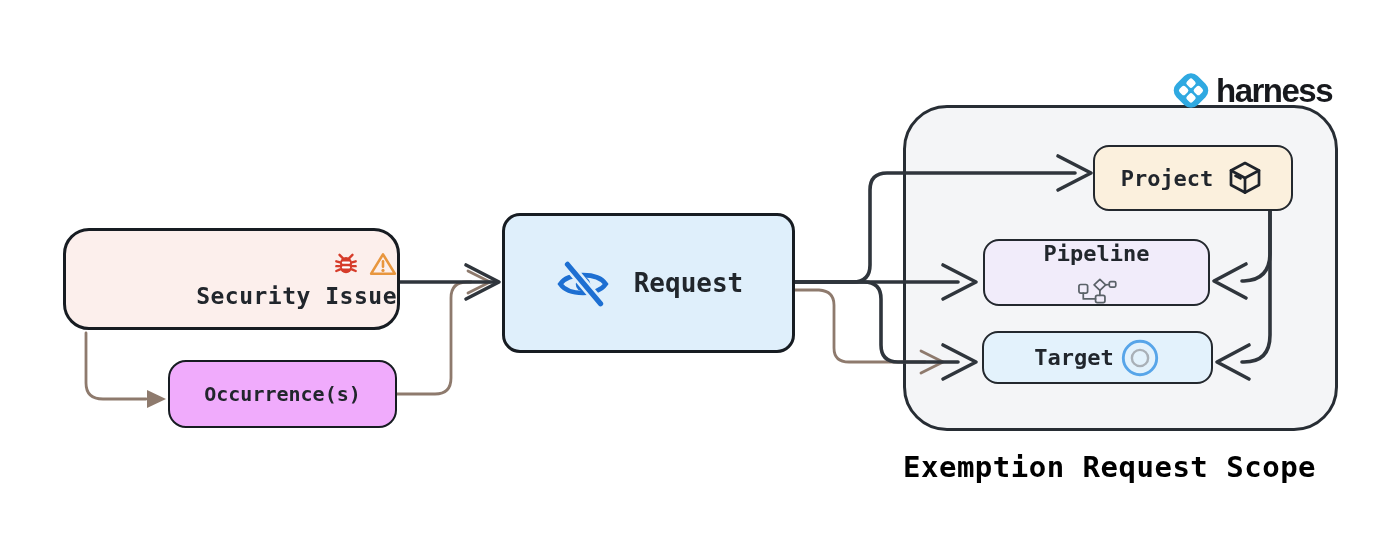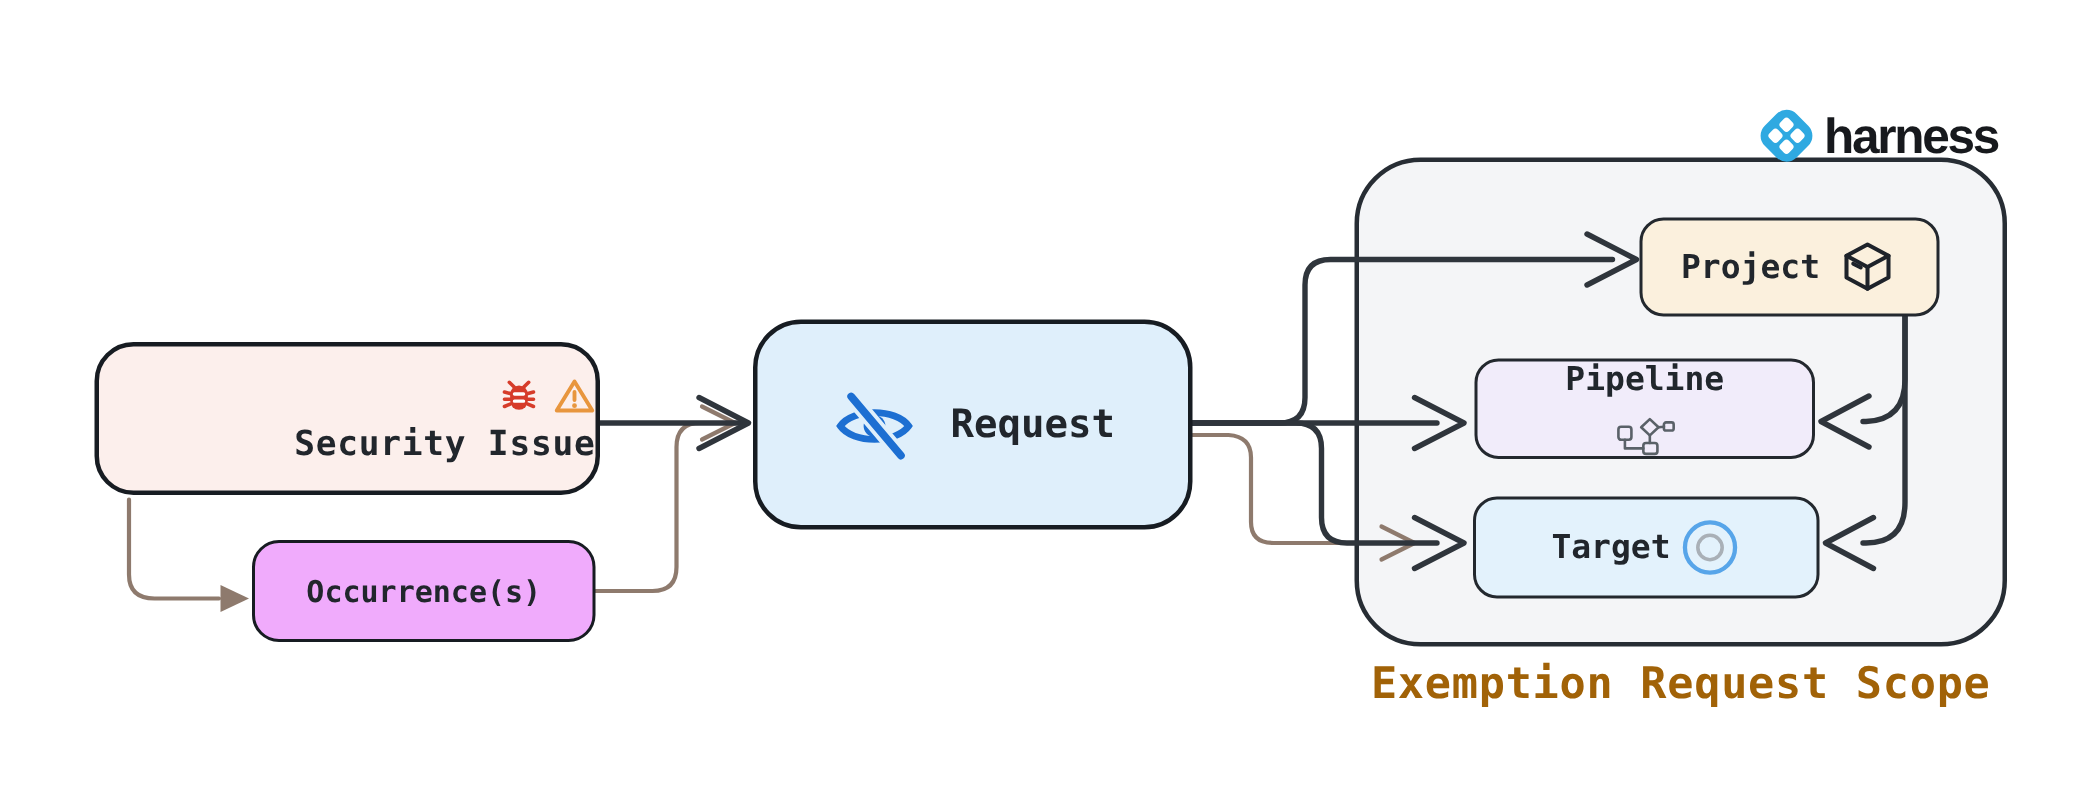--- a/index.html
+++ b/index.html
@@ -12,33 +12,33 @@
   .node{
     position:absolute;z-index:3;display:flex;align-items:center;justify-content:center;
     border:3px solid #171c22;box-sizing:border-box;font-weight:bold;
   }
   .node-security{left:63px;top:228px;width:337px;height:102px;border-radius:26px;
     flex-direction:column;gap:5px;}
   .node-security .icon-row{display:flex;align-items:center;gap:9px;}
   .node-security .lbl{font-size:23px;letter-spacing:.5px;}
   .node-occurrence{left:168px;top:360px;width:229px;height:68px;border-radius:18px;
     border-width:2.5px;font-size:20px;z-index:3;}
-  .node-request{left:502px;top:213px;width:293px;height:140px;border-radius:32px;
+  .node-request{left:502px;top:213px;width:293px;height:140px;border-radius:18px;
     gap:22px;font-size:26px;line-height:1.25;text-align:center;}
   .scope{
     position:absolute;left:903px;top:105px;width:435px;height:326px;z-index:1;
     border:3px solid #272d34;border-radius:44px;box-sizing:border-box;
   }
   .node-small{border-width:2.5px;border-radius:16px;border-color:#23282e;gap:12px;font-size:22px;}
   .node-project{left:1093px;top:145px;width:200px;height:66px;}
   .node-pipeline{left:983px;top:239px;width:227px;height:67px;flex-direction:column;}
-  .node-target{left:982px;top:331px;width:231px;height:68px;gap:5px;}
+  .node-target{left:982px;top:331px;width:231px;height:53px;gap:5px;}
   .scope-label{
-    position:absolute;left:903px;top:438px;width:435px;z-index:3;text-align:center;
-    font-size:29px;font-weight:bold;color:#a16207;letter-spacing:.5px;
+    position:absolute;left:903px;top:450px;width:435px;z-index:3;
+    font-size:29px;font-weight:bold;color:#000000;letter-spacing:.5px;
   }
   .brand{position:absolute;left:1168px;top:28px;z-index:3;display:flex;align-items:center;gap:2px;margin-top:41px;}
   .brand .brand-text{
     font-family:"Liberation Sans","DejaVu Sans",sans-serif;font-weight:bold;
     font-size:33px;letter-spacing:-1.5px;color:#17191d;
   }
 </style>
 </head>
 <body>
 

